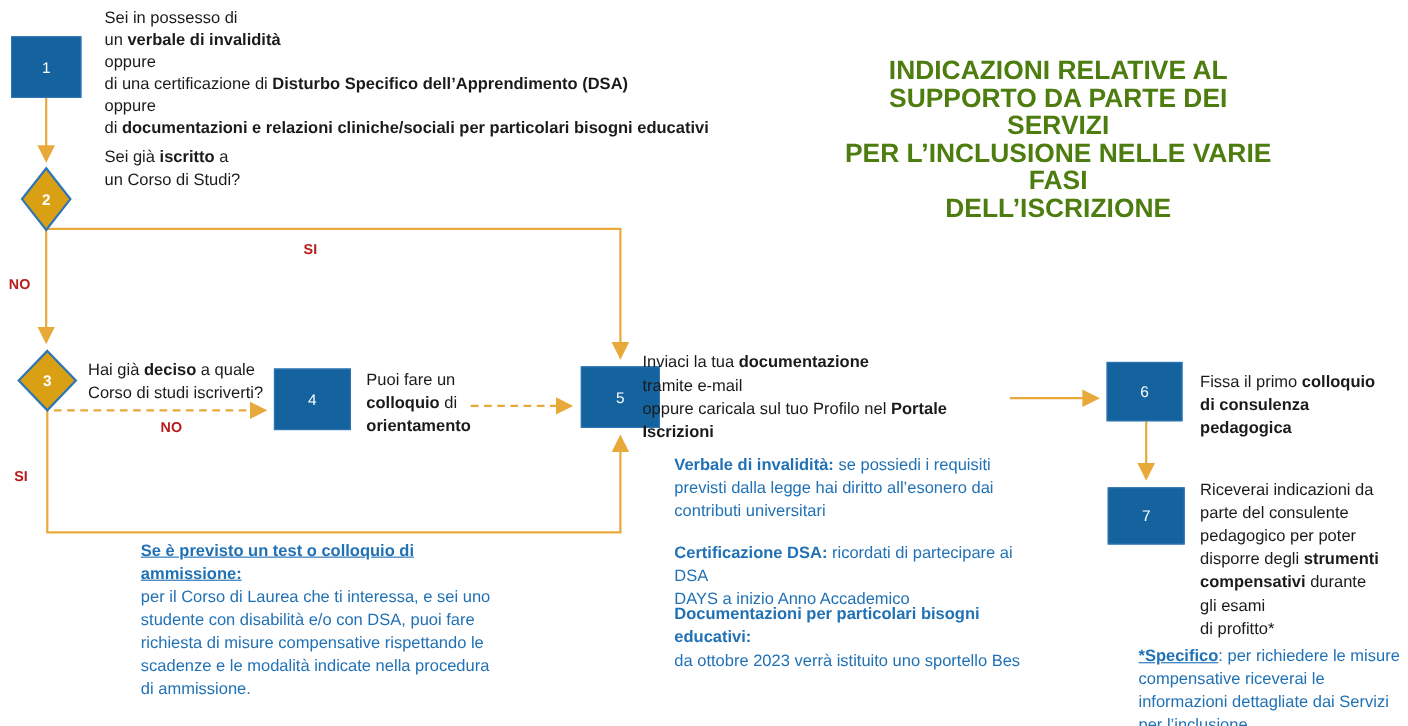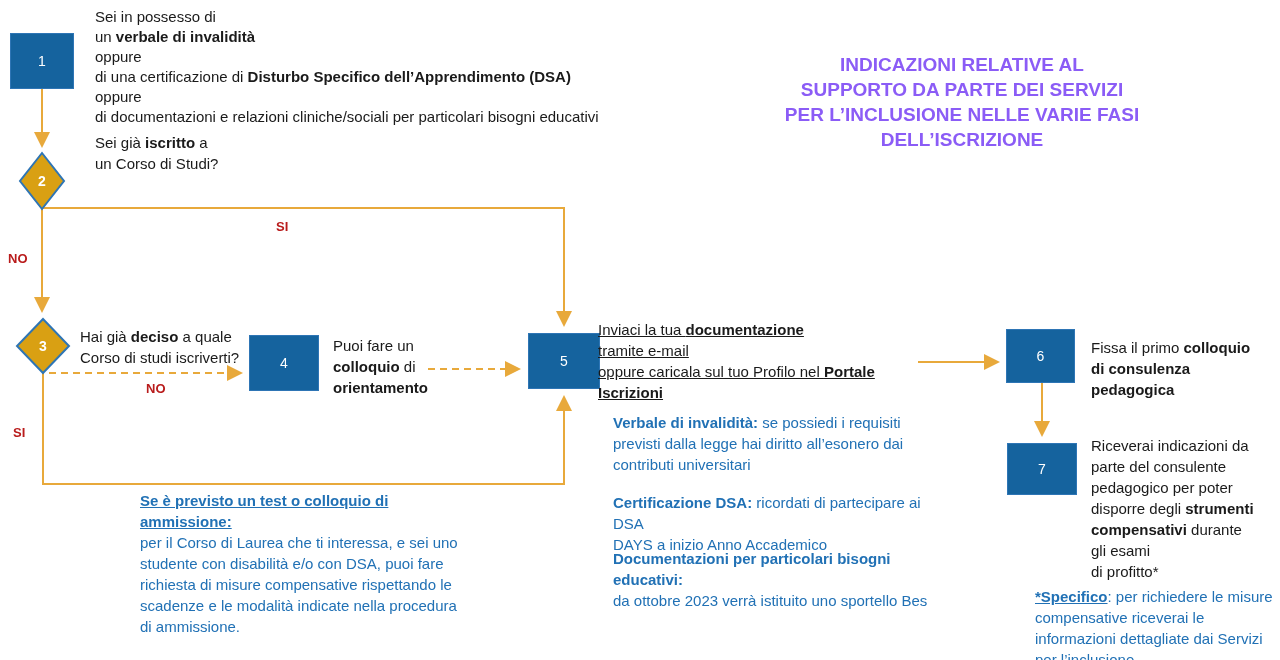--- a/index.html
+++ b/index.html
@@ -16,21 +16,21 @@
     display:flex;align-items:center;justify-content:center;
     color:#ffffff;font-size:14px;
   }
   .dnum{
     position:absolute;color:#ffffff;font-size:14px;font-weight:700;
     transform:translate(-50%,-50%);
   }
   .elabel{position:absolute;font-size:13px;font-weight:600;color:#b91c1c;}
   .title{
     position:absolute;left:762px;top:52px;width:400px;text-align:center;
-    font-size:19px;line-height:25px;font-weight:700;white-space:pre-line;color:#8b5cf6;
+    font-size:24px;line-height:25px;font-weight:700;white-space:pre-line;color:#4d7c0f;
   }
 </style>
 </head>
 <body>
 
 <div class="canvas">
 
   <svg class="overlay" width="1280" height="660" viewBox="0 0 1280 660">
     <defs>
       <marker id="arw" markerWidth="9" markerHeight="9" refX="7" refY="4" orient="auto">
@@ -78,50 +78,50 @@
   <div class="elabel" style="left:276px;top:219px;">SI</div>
   <div class="elabel" style="left:8px;top:251px;">NO</div>
   <div class="elabel" style="left:146px;top:381px;">NO</div>
   <div class="elabel" style="left:13px;top:425px;">SI</div>
 
   <div class="txt tight" style="left:95px;top:7px;width:565px;"><span>Sei in possesso di
 un </span><span style="font-weight: 700;">verbale di invalidità</span><span>
 oppure
 di una certificazione di </span><span style="font-weight: 700;">Disturbo Specifico dell’Apprendimento (DSA)</span><span>
 oppure
-di </span><span style="font-weight: 400;">documentazioni e relazioni cliniche/sociali per particolari bisogni educativi</span></div>
+di </span><span style="font-weight: 700;">documentazioni e relazioni cliniche/sociali per particolari bisogni educativi</span></div>
   <div class="txt" style="left:95px;top:132px;width:220px;"><span>Sei già </span><span style="font-weight: 700;">iscritto</span><span> a
 un Corso di Studi?</span></div>
   <div class="txt" style="left:80px;top:326px;width:220px;"><span>Hai già </span><span style="font-weight: 700;">deciso</span><span> a quale
 Corso di studi iscriverti?</span></div>
   <div class="txt" style="left:333px;top:335px;width:150px;"><span>Puoi fare un
 </span><span style="font-weight: 700;">colloquio</span><span> di
 </span><span style="font-weight: 700;">orientamento</span></div>
-  <div class="txt" style="left:598px;top:319px;width:300px;text-decoration:underline;"><span>Inviaci la tua </span><span style="font-weight: 700;">documentazione</span><span>
+  <div class="txt" style="left:584px;top:319px;width:300px;"><span>Inviaci la tua </span><span style="font-weight: 700;">documentazione</span><span>
 tramite e-mail
 oppure caricala sul tuo Profilo nel </span><span style="font-weight: 700;">Portale
 Iscrizioni</span></div>
   <div class="txt" style="left:1091px;top:337px;width:185px;"><span>Fissa il primo </span><span style="font-weight: 700;">colloquio
 di consulenza pedagogica</span></div>
   <div class="txt" style="left:1091px;top:435px;width:195px;"><span> Riceverai indicazioni da
 parte del consulente
 pedagogico per poter
 disporre degli </span><span style="font-weight: 700;">strumenti
 compensativi</span><span> durante
 gli esami
 di profitto*</span></div>
 
   <div class="txt blue" style="left:613px;top:412px;width:300px;"><span style="font-weight: 700;">Verbale di invalidità:</span><span> se possiedi i requisiti
 previsti dalla legge hai diritto all’esonero dai
 contributi universitari</span></div>
   <div class="txt blue" style="left:613px;top:492px;width:320px;"><span style="font-weight: 700;">Certificazione DSA:</span><span> ricordati di partecipare ai DSA
 DAYS a inizio Anno Accademico</span></div>
   <div class="txt blue" style="left:613px;top:548px;width:330px;"><span style="font-weight: 700;">Documentazioni per particolari bisogni educativi:</span><span>
 da ottobre 2023 verrà istituito uno sportello Bes</span></div>
-  <div class="txt blue" style="left:128px;top:490px;width:340px;margin-left:12px;"><span style="font-weight: 700; text-decoration: underline;">Se è previsto un test o colloquio di ammissione:</span><span>
+  <div class="txt blue" style="left:128px;top:490px;width:340px;"><span style="font-weight: 700; text-decoration: underline;">Se è previsto un test o colloquio di ammissione:</span><span>
 per il Corso di Laurea che ti interessa, e sei uno
 studente con disabilità e/o con DSA, puoi fare
 richiesta di misure compensative rispettando le
 scadenze e le modalità indicate nella procedura
 di ammissione.</span></div>
   <div class="txt blue" style="left:1035px;top:586px;width:240px;"><span style="font-weight: 700; text-decoration: underline;">*Specifico</span><span>: per richiedere le misure
 compensative riceverai le
 informazioni dettagliate dai Servizi
 per l’inclusione</span></div>
 

